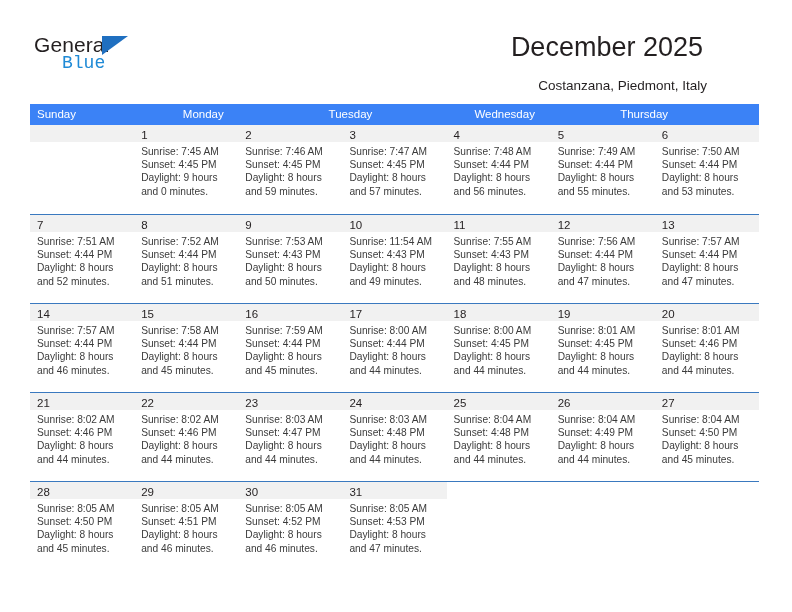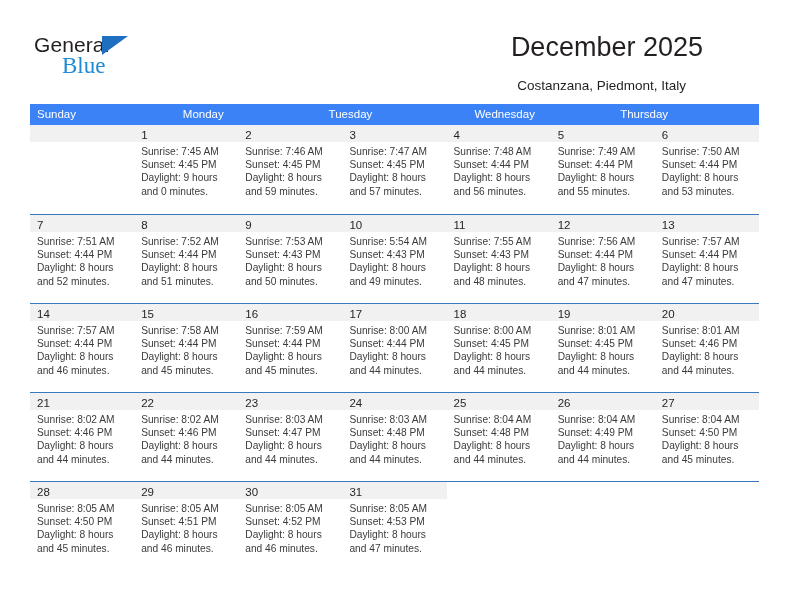--- a/index.html
+++ b/index.html
@@ -51,37 +51,37 @@
     top: 3px;
     width: 0;
     height: 0;
     border-left: 26px solid #1f6fc0;
     border-bottom: 19px solid transparent;
   }
   .logo-blue {
     position: absolute;
     left: 28px;
     top: 20px;
-    font-size: 23px;
+    font-size: 18px;
     color: #1f8ad6;
-    font-family: Liberation Serif, serif;
+    font-family: Liberation Mono, monospace;
   }
   .title {
     position: absolute;
     right: 36px;
     top: 32px;
     font-size: 27px;
     color: #231f20;
     text-align: left;
     white-space: nowrap;
     font-weight: normal;
   }
   .subtitle {
     position: absolute;
-    right: 53px;
+    right: 32px;
     top: 78px;
     font-size: 13.5px;
     color: #231f20;
     text-align: left;
     white-space: nowrap;
   }
 
   
   .cal {
     position: absolute;
@@ -255,21 +255,21 @@
             <div class="detail">
               <div>Sunrise: 7:53 AM</div>
               <div>Sunset: 4:43 PM</div>
               <div>Daylight: 8 hours</div>
               <div>and 50 minutes.</div>
             </div>
           </div>
           <div class="cell">
             <div class="daynum-band"><span class="daynum">10</span></div>
             <div class="detail">
-              <div>Sunrise: 5:54 AM</div>
+              <div>Sunrise: 11:54 AM</div>
               <div>Sunset: 4:43 PM</div>
               <div>Daylight: 8 hours</div>
               <div>and 49 minutes.</div>
             </div>
           </div>
           <div class="cell">
             <div class="daynum-band"><span class="daynum">11</span></div>
             <div class="detail">
               <div>Sunrise: 7:55 AM</div>
               <div>Sunset: 4:43 PM</div>

